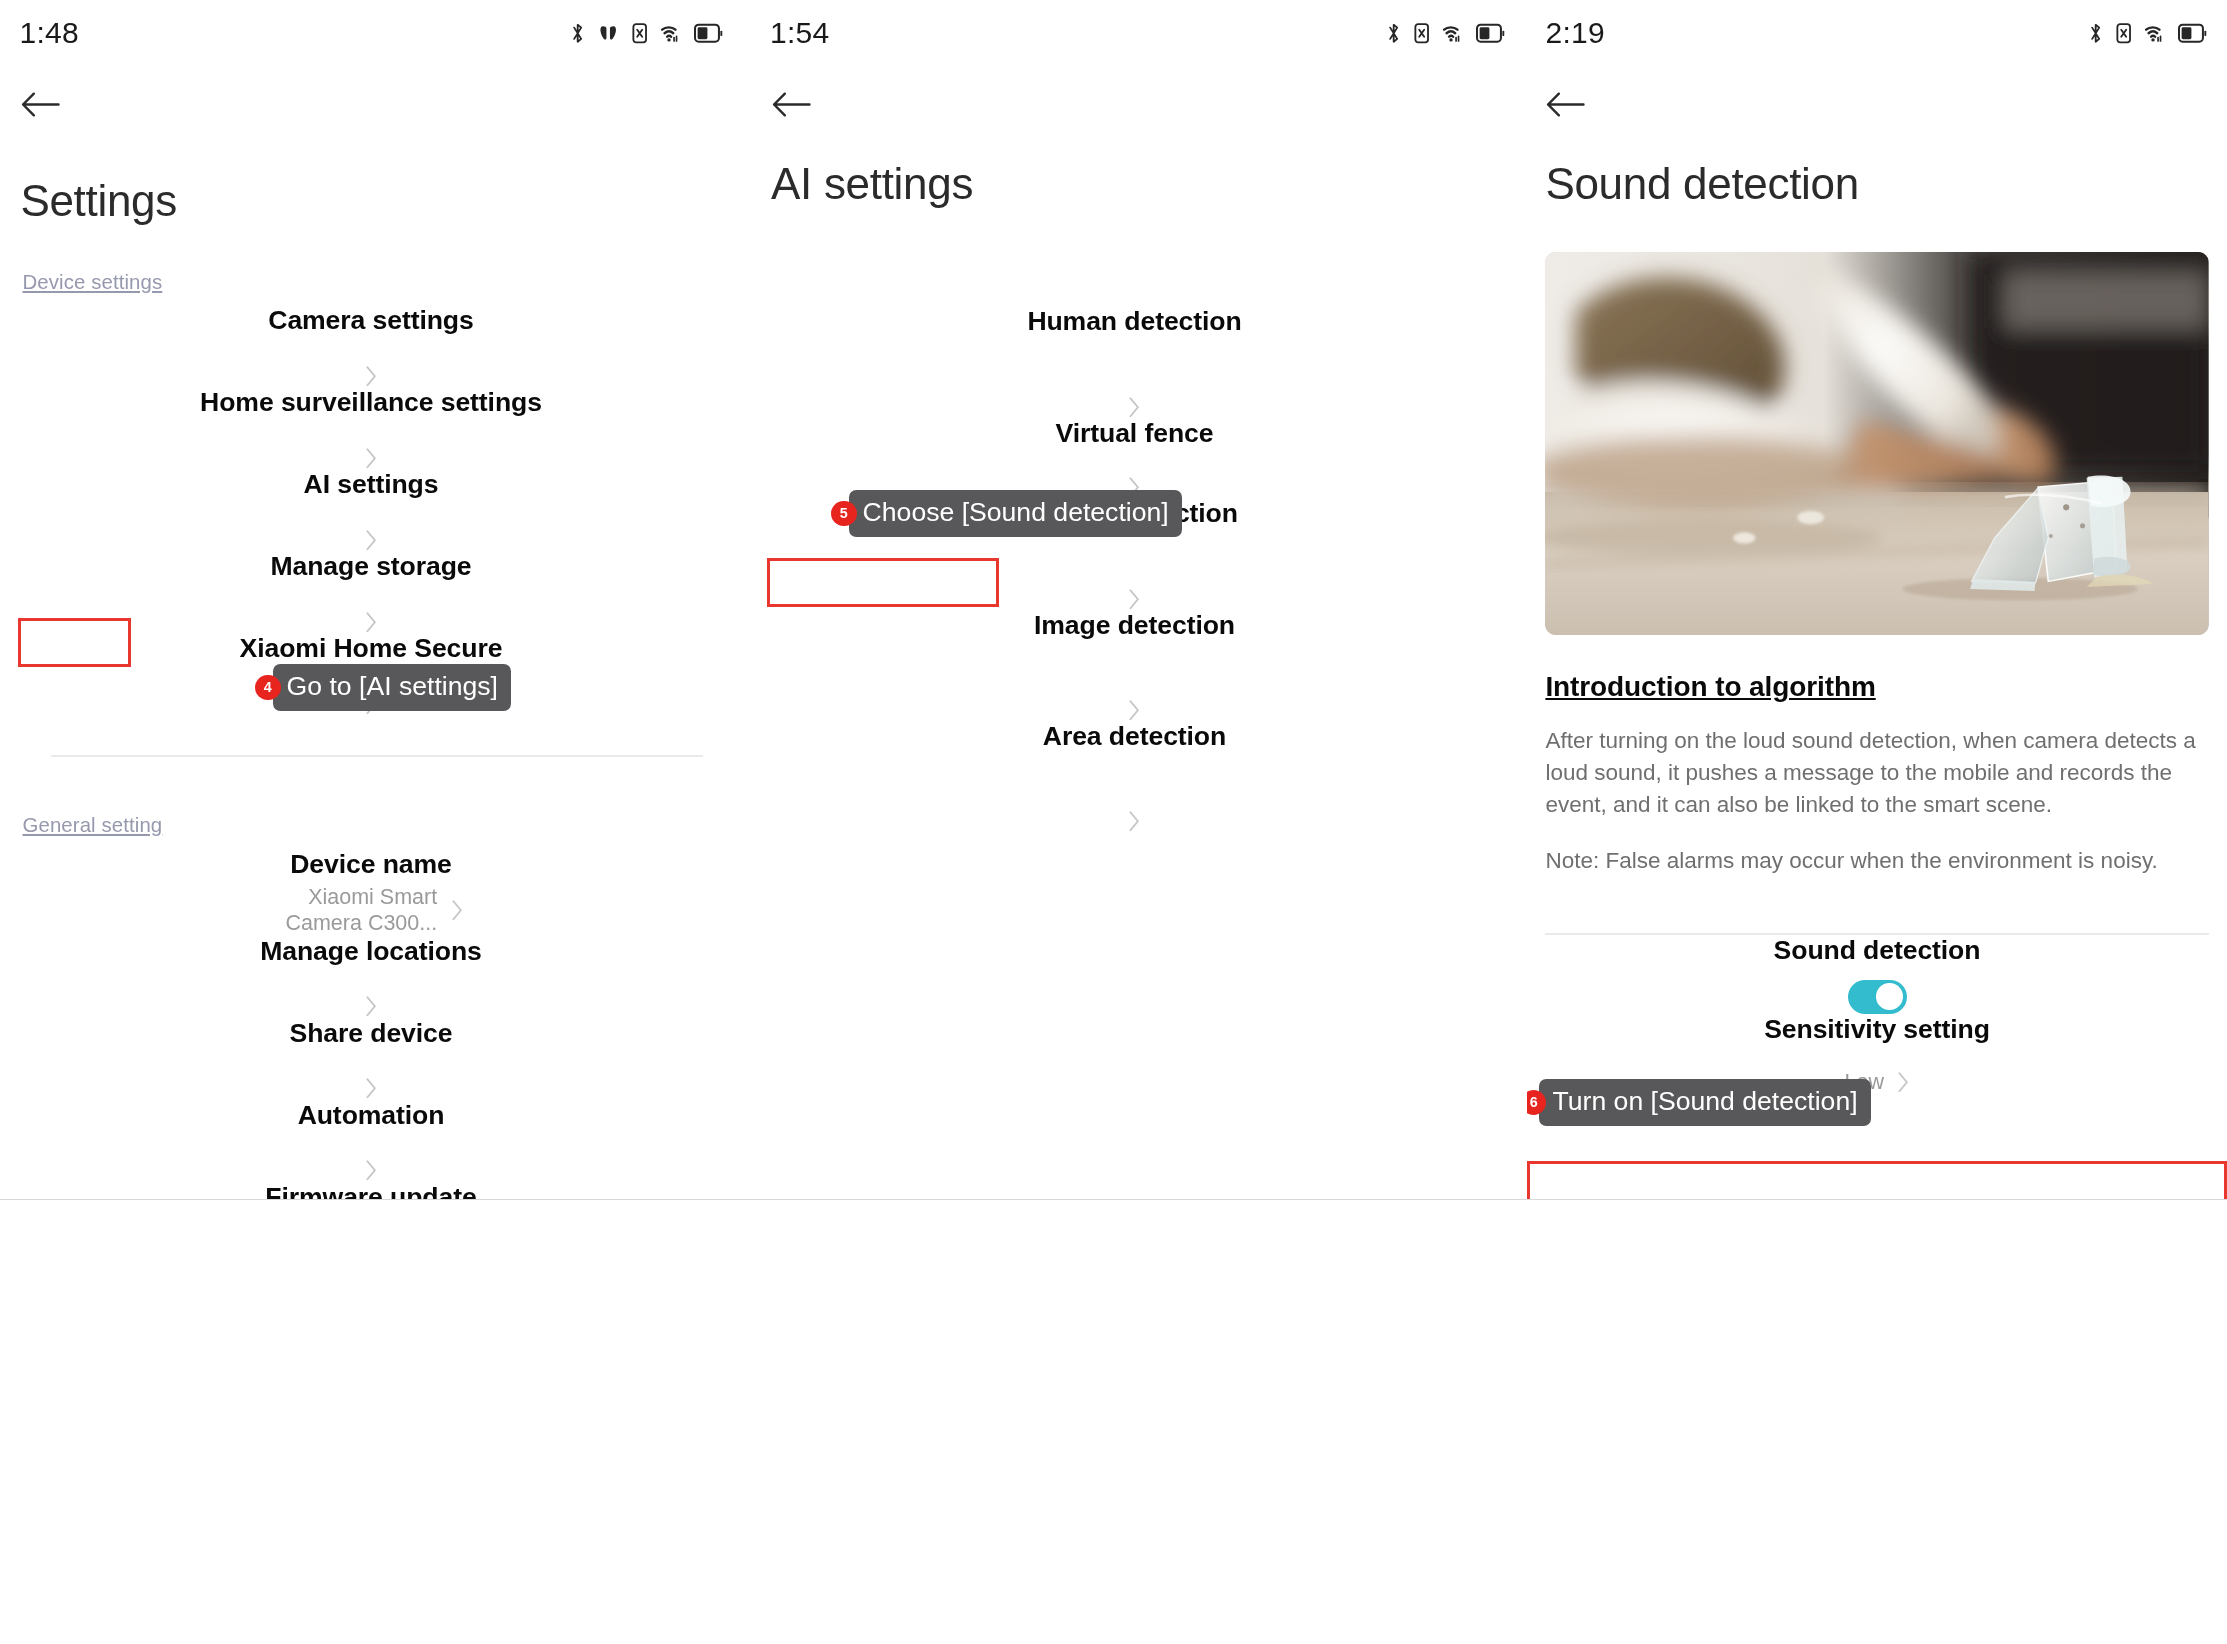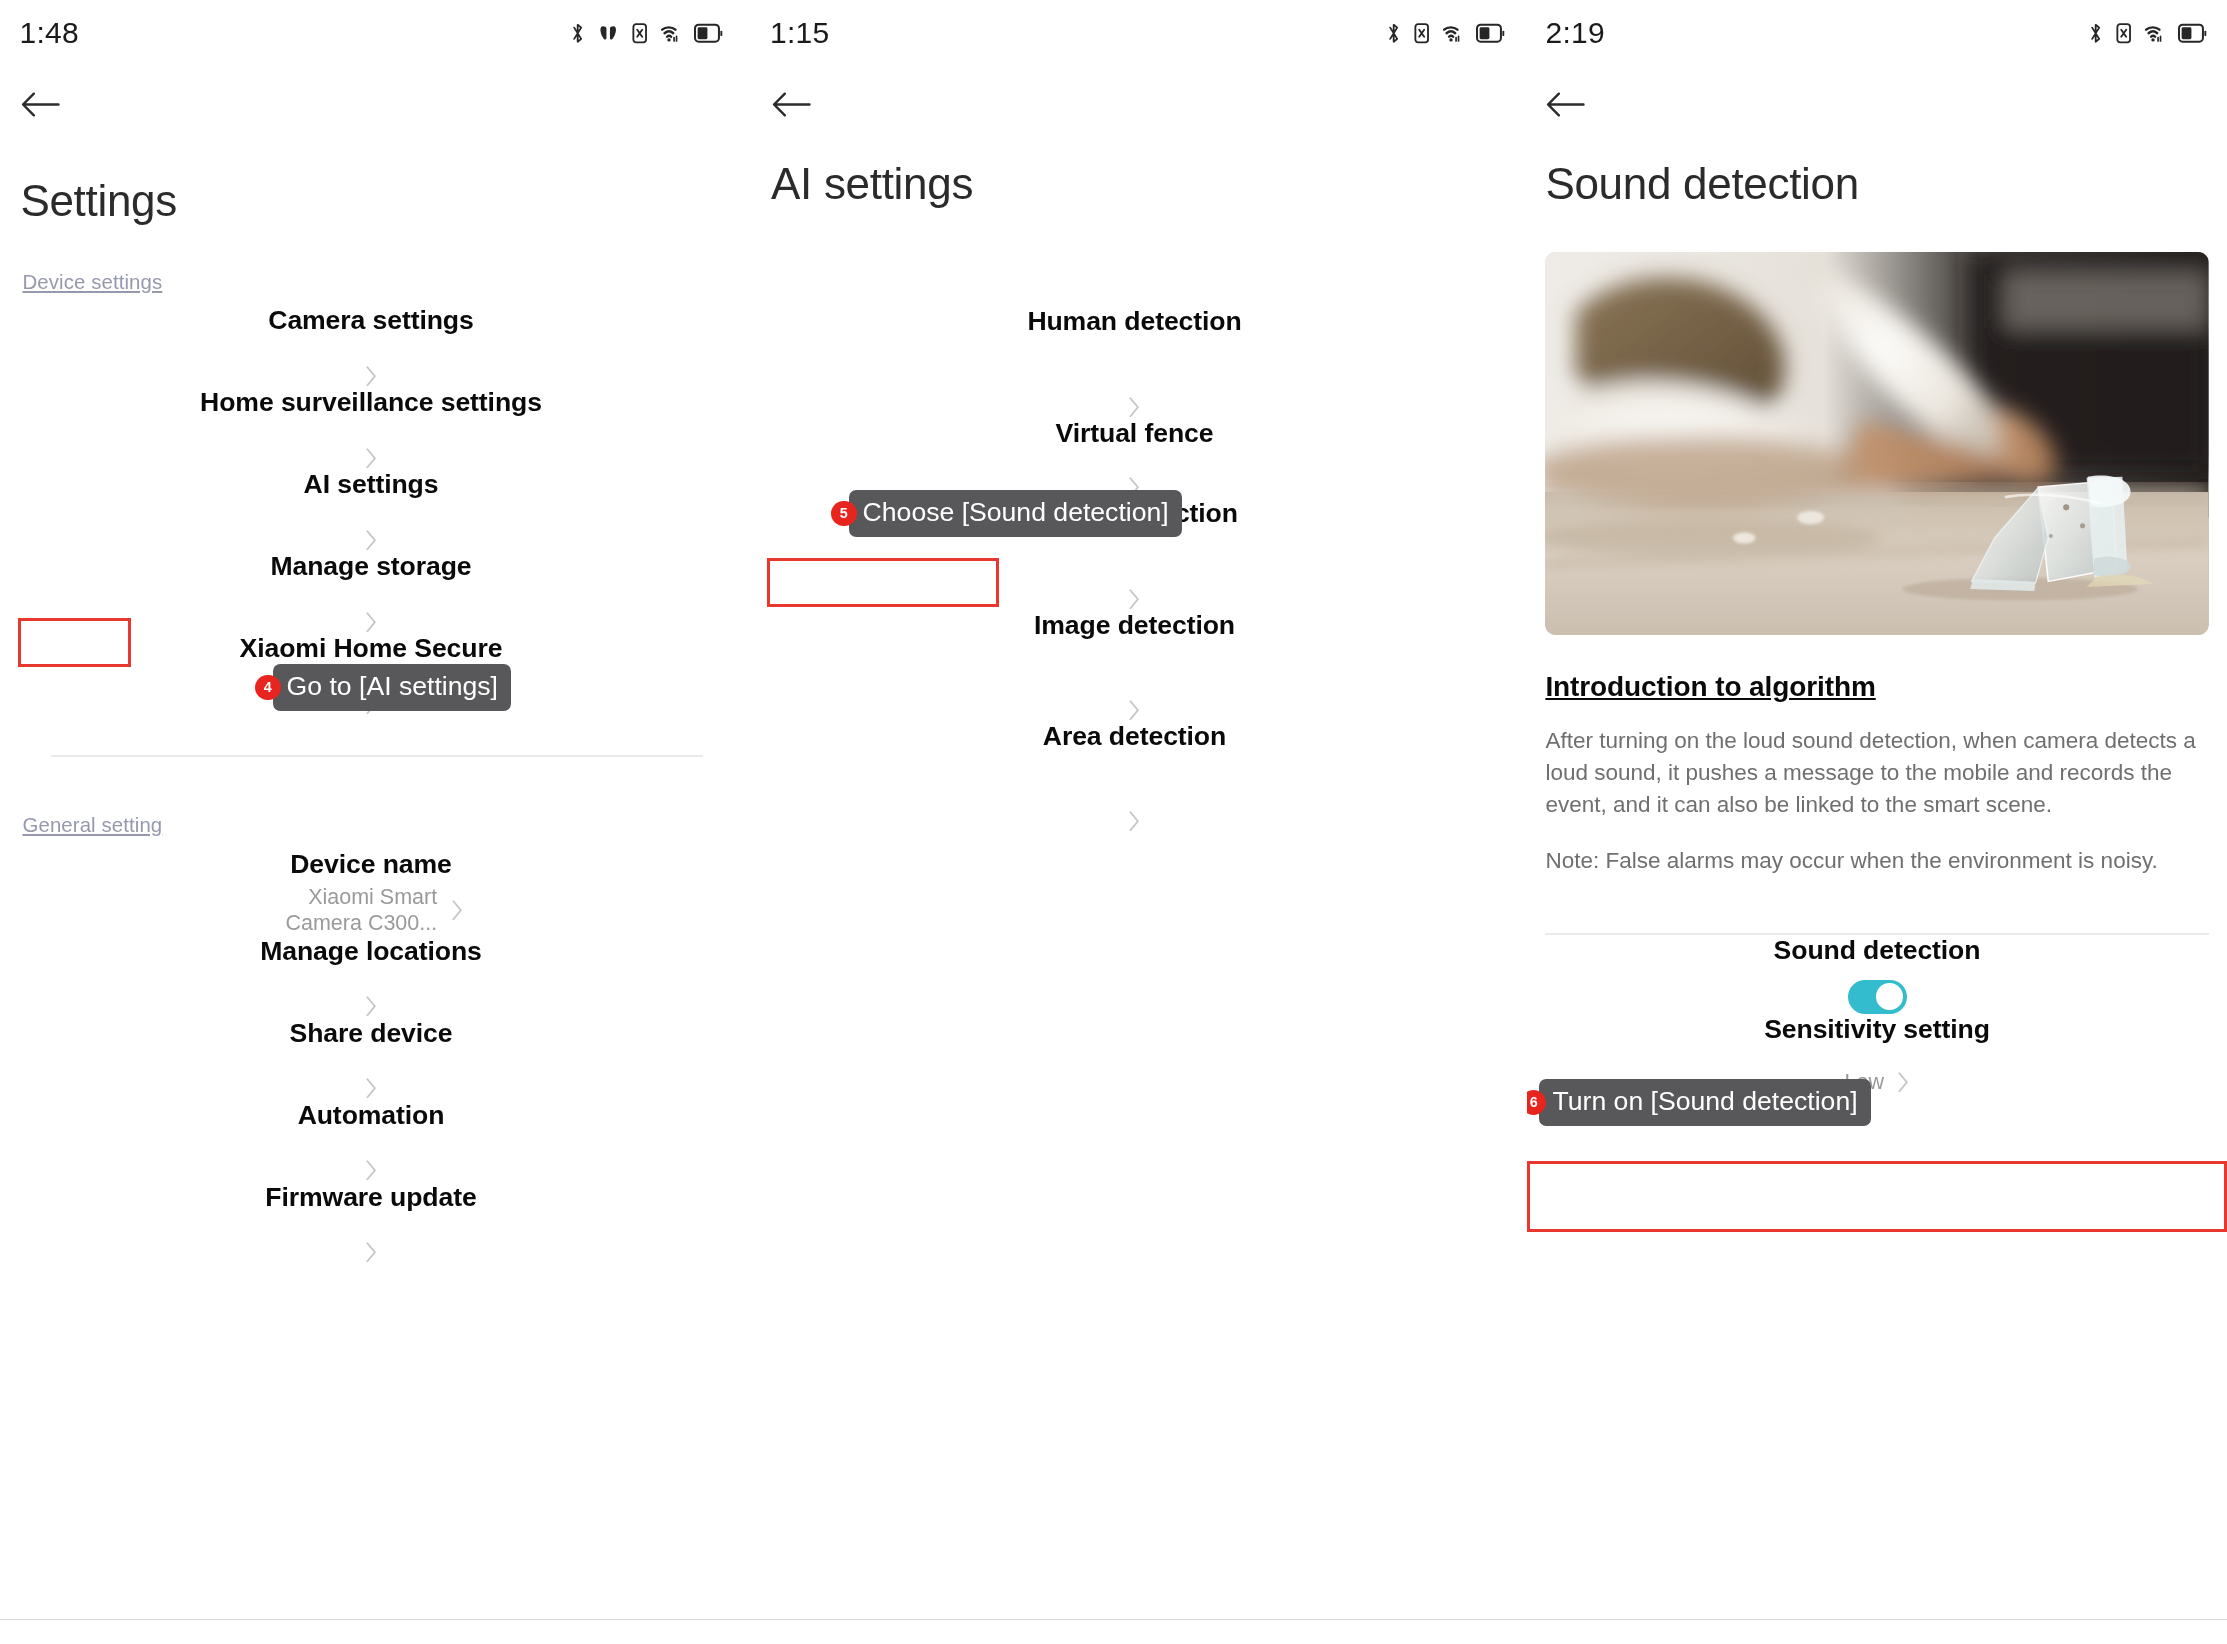--- a/index.html
+++ b/index.html
@@ -9,21 +9,21 @@
     font-family: "Liberation Sans", sans-serif;
     overflow: hidden;
   }
   .screens {
     display: flex;
     width: 2227px; height: 1644px;
     background: #ffffff;
   }
   .panel {
     position: relative;
-    height: 1620px;
+    height: 1200px;
     background: #ffffff;
     flex: 0 0 auto;
     overflow: hidden;
   }
   .panel-1 { width: 742px; }
   .panel-2 { width: 785px; }
   .panel-3 { width: 700px; }
 
   
   .statusbar {
@@ -366,21 +366,21 @@
       <span class="annot-num">4</span>
       <span class="annot-bubble">Go to [AI settings]</span>
     </div>
 
     <div class="bottom-edge"></div>
   </div>
 
   <div class="panel panel-2">
 
     <div class="statusbar" style="padding-left:28px;">
-      <span class="status-time">1:15</span>
+      <span class="status-time">1:54</span>
       <span class="status-icons" style="right:22.5px;">
         <span class="si">
           <svg width="17.4" height="22.5" viewBox="0 0 24 32">
               <path d="M7 8 L17 24 L12 28 L12 4 L17 8 L7 24" fill="none" stroke="#262626" stroke-width="2.6" stroke-linejoin="round" stroke-linecap="round"></path>
             </svg>
         </span>
         <span class="si">
           <svg width="17.4" height="22.5" viewBox="0 0 24 32">
               <rect x="3" y="3" width="18" height="26" rx="4" fill="none" stroke="#262626" stroke-width="2.6"></rect>
               <path d="M8.5 11 L15.5 21 M15.5 11 L8.5 21" stroke="#262626" stroke-width="2.6" stroke-linecap="round"></path>

